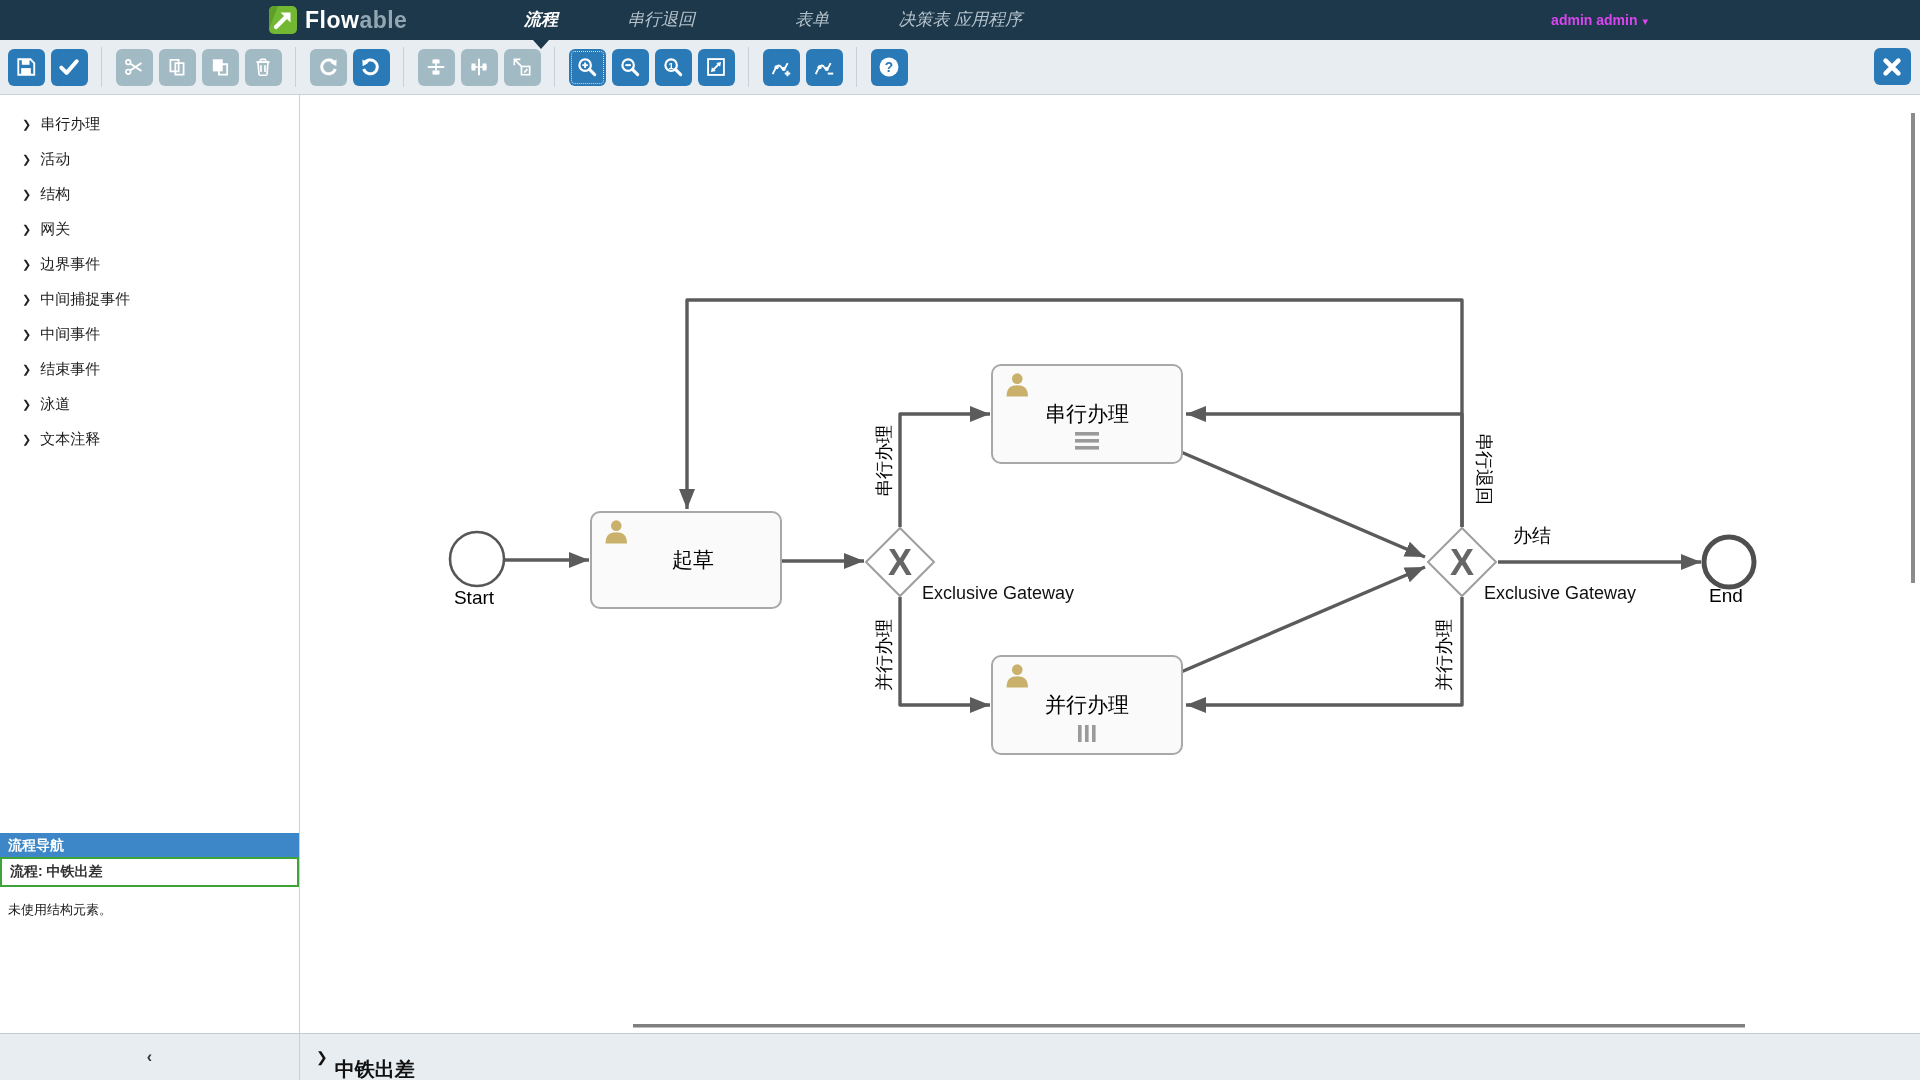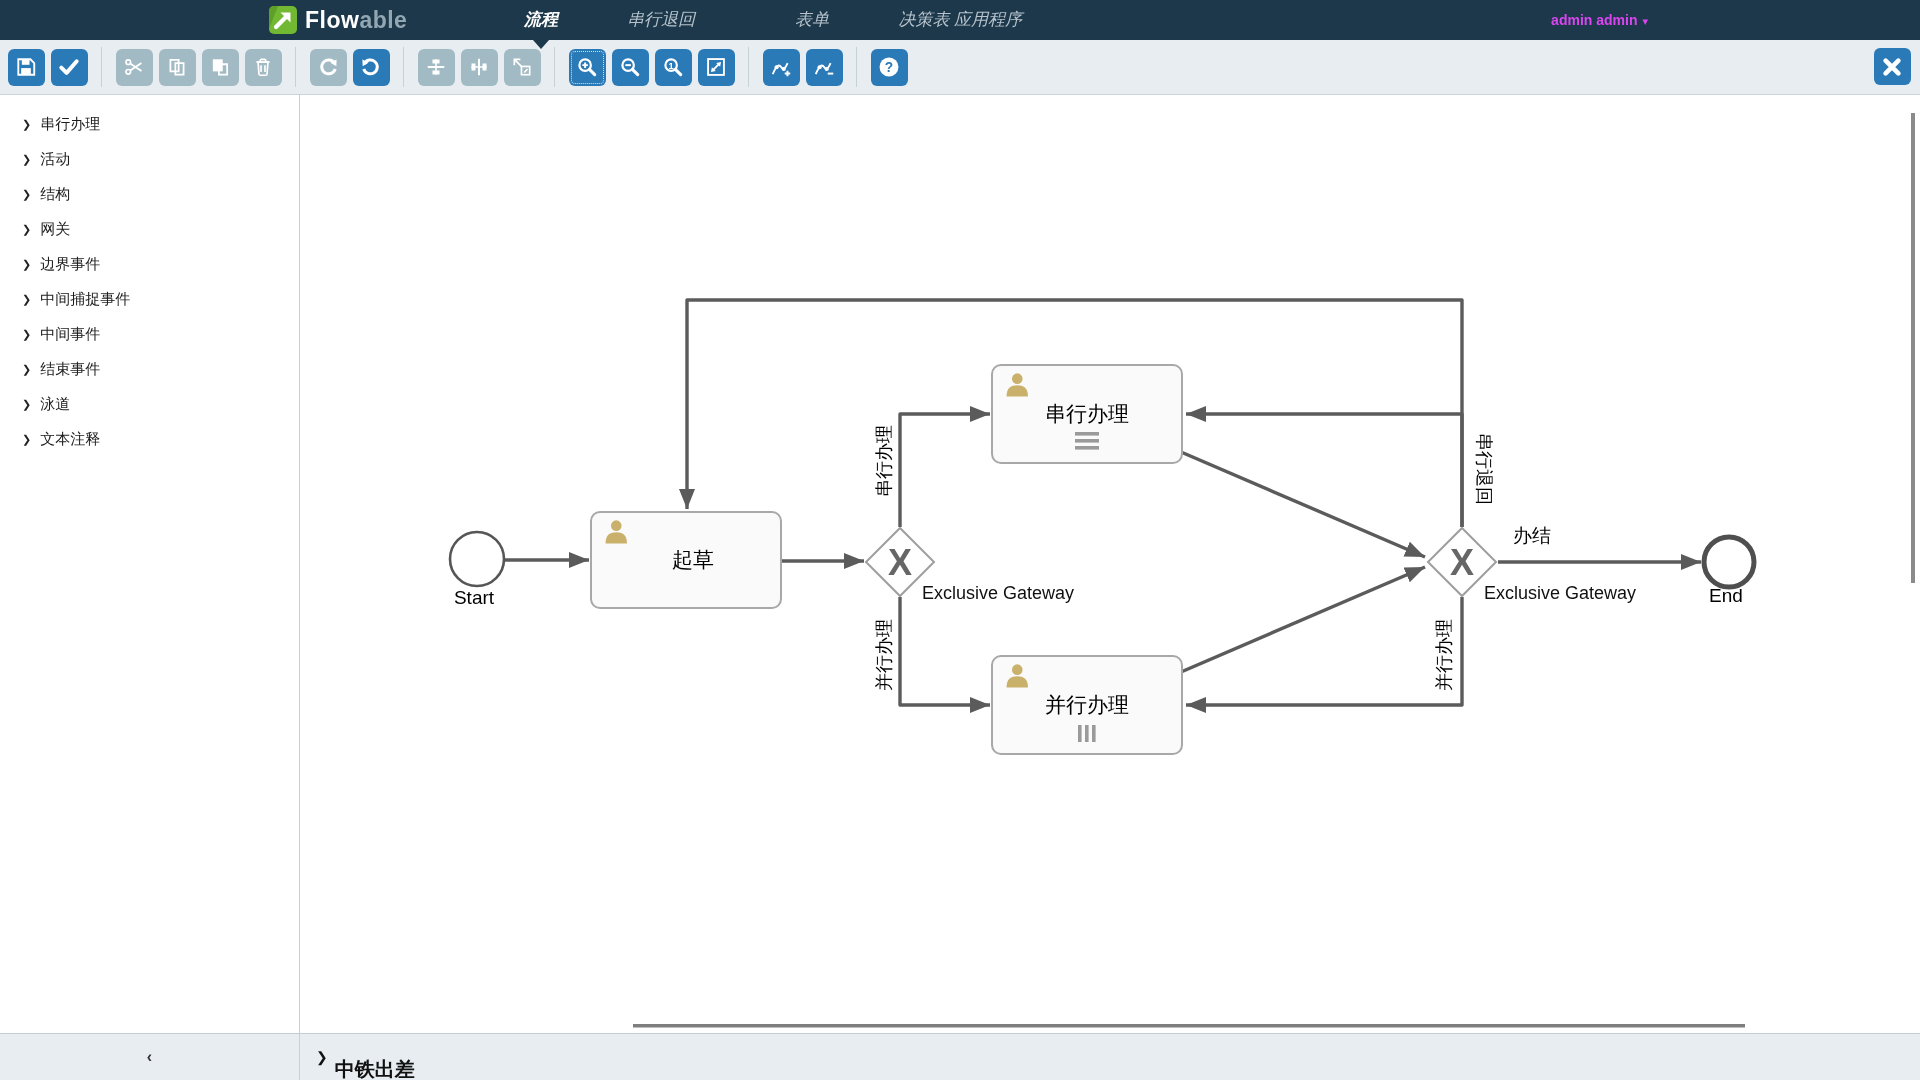--- a/index.html
+++ b/index.html
@@ -320,20 +320,25 @@
           </div>
           <div class="palette-item">
             <span class="chev">❯</span>
             <span class="plabel">泳道</span>
           </div>
           <div class="palette-item">
             <span class="chev">❯</span>
             <span class="plabel">文本注释</span>
           </div>
         </div>
+      <div class="navigator">
+        <div class="nav-header">流程导航</div>
+        <div class="nav-selected">流程: 中铁出差</div>
+        <div class="nav-note">未使用结构元素。</div>
+      </div>
     </div>
 
     <div class="canvas">
       <svg class="diagram" width="1620" height="939" viewBox="0 0 1620 939">
         <defs>
           <marker id="arrow" markerUnits="userSpaceOnUse" markerWidth="22" markerHeight="18" refX="20" refY="8" orient="auto">
             <path d="M0,0 L20,8 L0,16 Z" fill="#5b5b5b"></path>
           </marker>
           <g id="person">
             <circle cx="13" cy="7.5" r="5.2" fill="#c9b06b"></circle>

